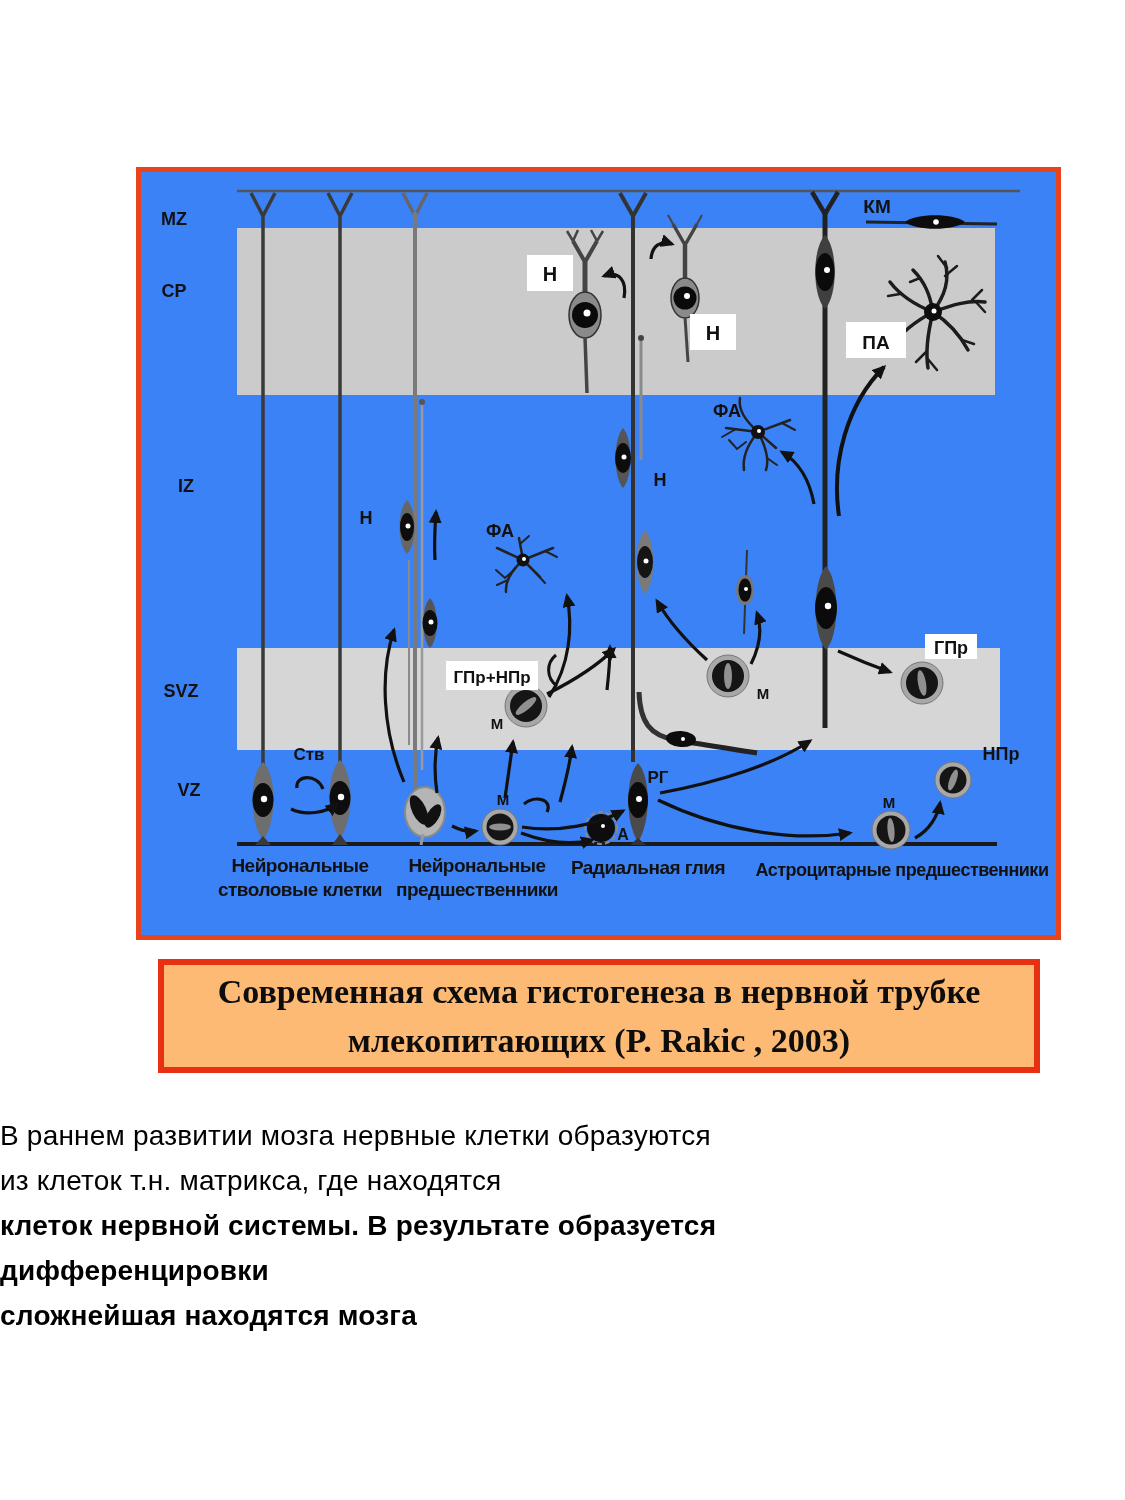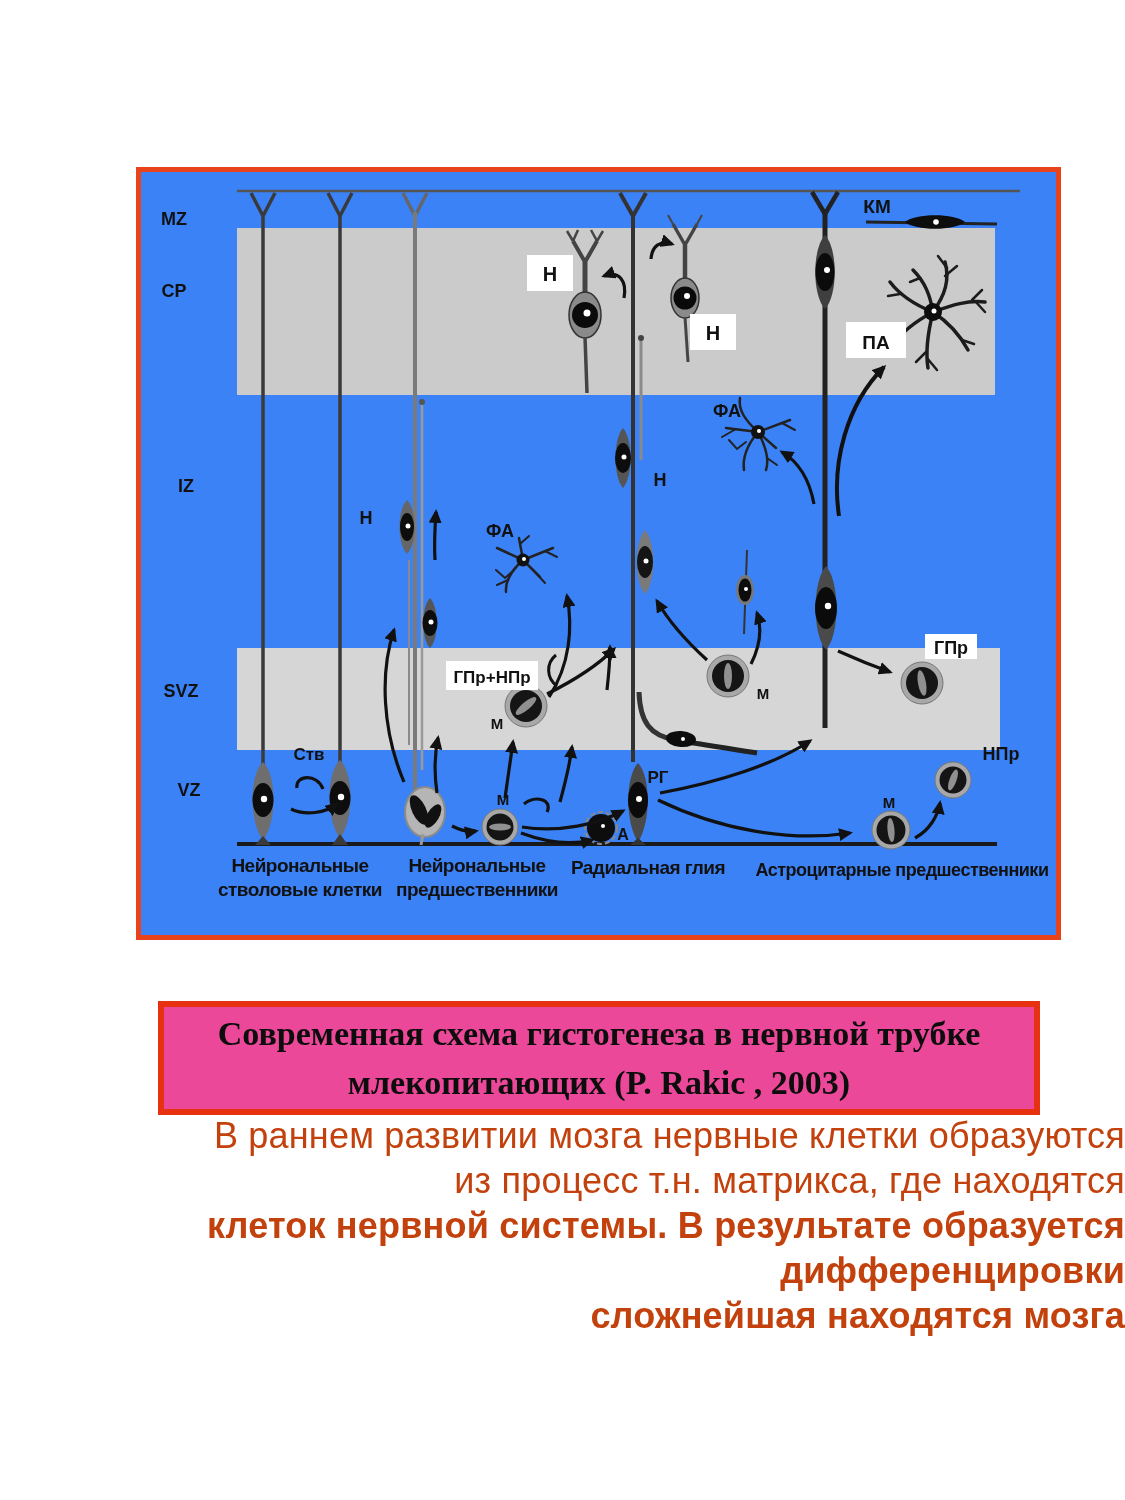--- a/index.html
+++ b/index.html
@@ -1,27 +1,27 @@
 <!DOCTYPE html>
 <html><head>
 <meta charset="utf-8">
 <style>
   html,body{margin:0;padding:0;background:#ffffff;}
   #slide{position:relative;width:1125px;height:1500px;background:#ffffff;overflow:hidden;
          font-family:"Liberation Sans",sans-serif;}
   #figure-frame{position:absolute;left:136px;top:167px;width:925px;height:773px;
          box-sizing:border-box;border:5px solid #e8431a;background:#3b82f6;}
   #figure-frame svg{display:block;}
-  #title-box{position:absolute;left:158px;top:1001px;width:882px;height:114px;
-         box-sizing:border-box;border:6px solid #e73110;background:#ec4899;
+  #title-box{position:absolute;left:158px;top:959px;width:882px;height:114px;
+         box-sizing:border-box;border:6px solid #e73110;background:#fdba74;
          display:flex;flex-direction:column;justify-content:center;align-items:center;
          font-family:"Liberation Serif",serif;font-weight:bold;font-size:34px;color:#0d0d0d;
          line-height:1.45;text-align:center;}
-  #body-text{position:absolute;left:0;top:1113px;width:1125px;text-align:right;
-         color:#c2410c;font-size:36px;line-height:45px;letter-spacing:0.2px;}
+  #body-text{position:absolute;left:0;top:1113px;width:1125px;text-align:left;
+         color:#000000;font-size:28px;line-height:45px;letter-spacing:0.2px;}
   .bt-bold{font-weight:bold;}
   .dlabel{font-family:"Liberation Sans",sans-serif;font-weight:bold;fill:#111;}
 </style>
 </head>
 <body>
 
 <div id="slide">
 
   <div id="figure-frame">
     <svg width="915" height="763" viewBox="141 172 915 763">
@@ -342,19 +342,19 @@
     </svg>
   </div>
 
   <div id="title-box">
     <div>Современная схема гистогенеза в нервной трубке</div>
     <div>млекопитающих (P. Rakic , 2003)</div>
   </div>
 
   <div id="body-text">
     <div>В раннем развитии мозга нервные клетки образуются</div>
-    <div>из  процесс т.н. матрикса, где находятся</div>
+    <div>из  клеток т.н. матрикса, где находятся</div>
     <div class="bt-bold">клеток нервной системы. В результате образуется</div>
     <div class="bt-bold">дифференцировки</div>
     <div class="bt-bold">сложнейшая находятся мозга</div>
   </div>
 
 </div>
 
 </body></html>

